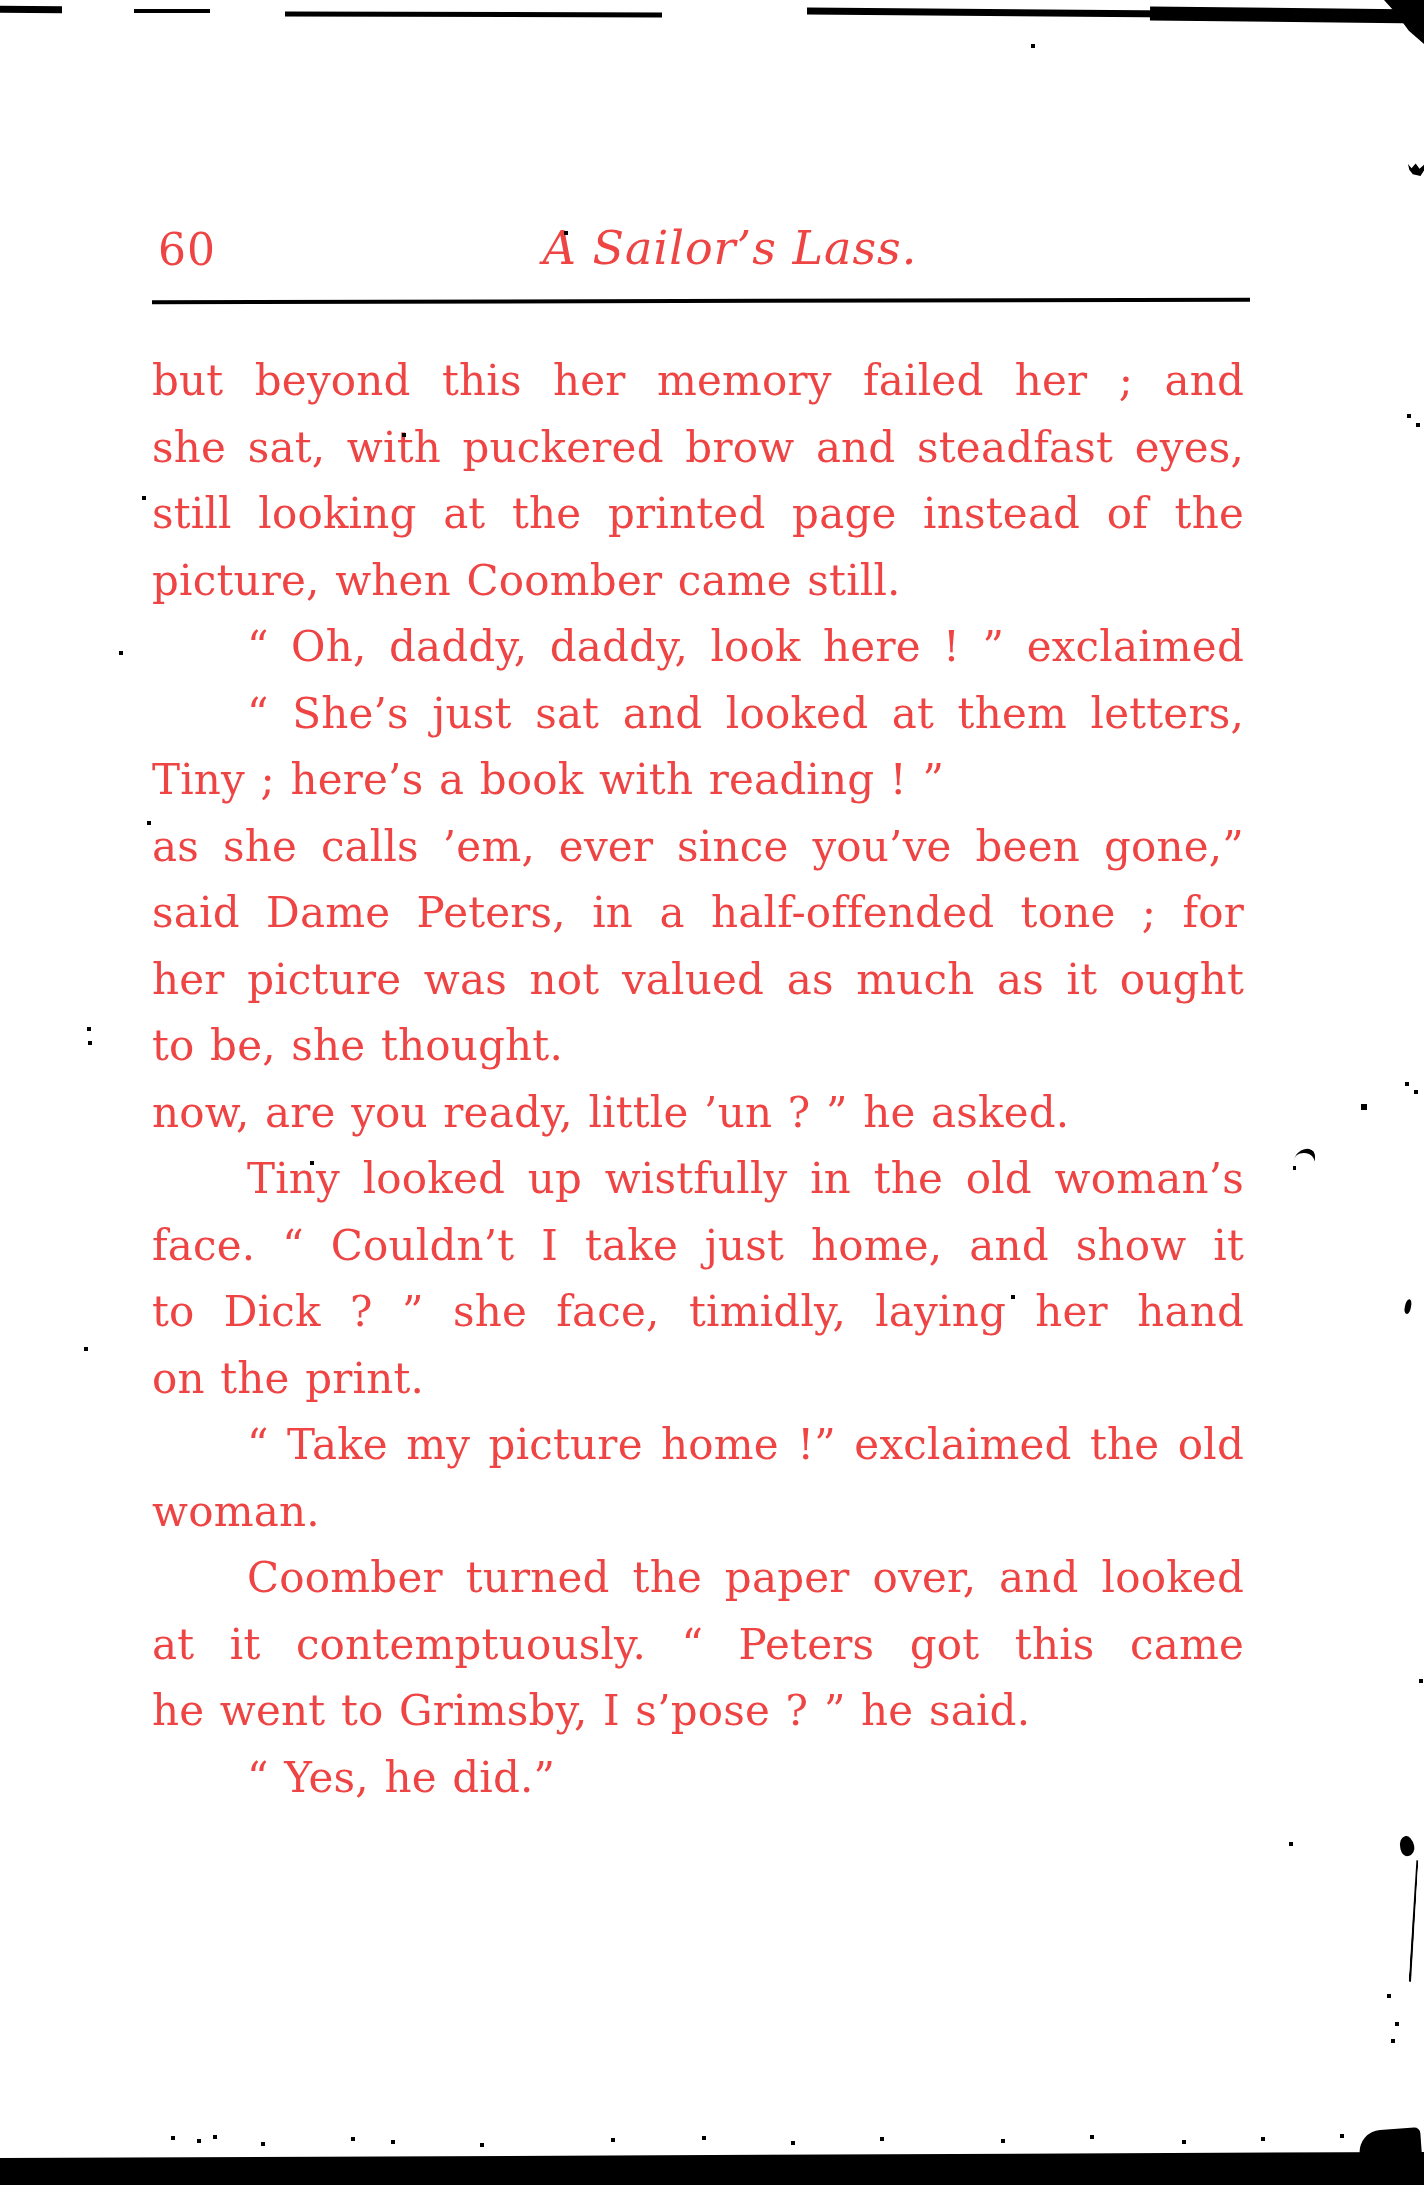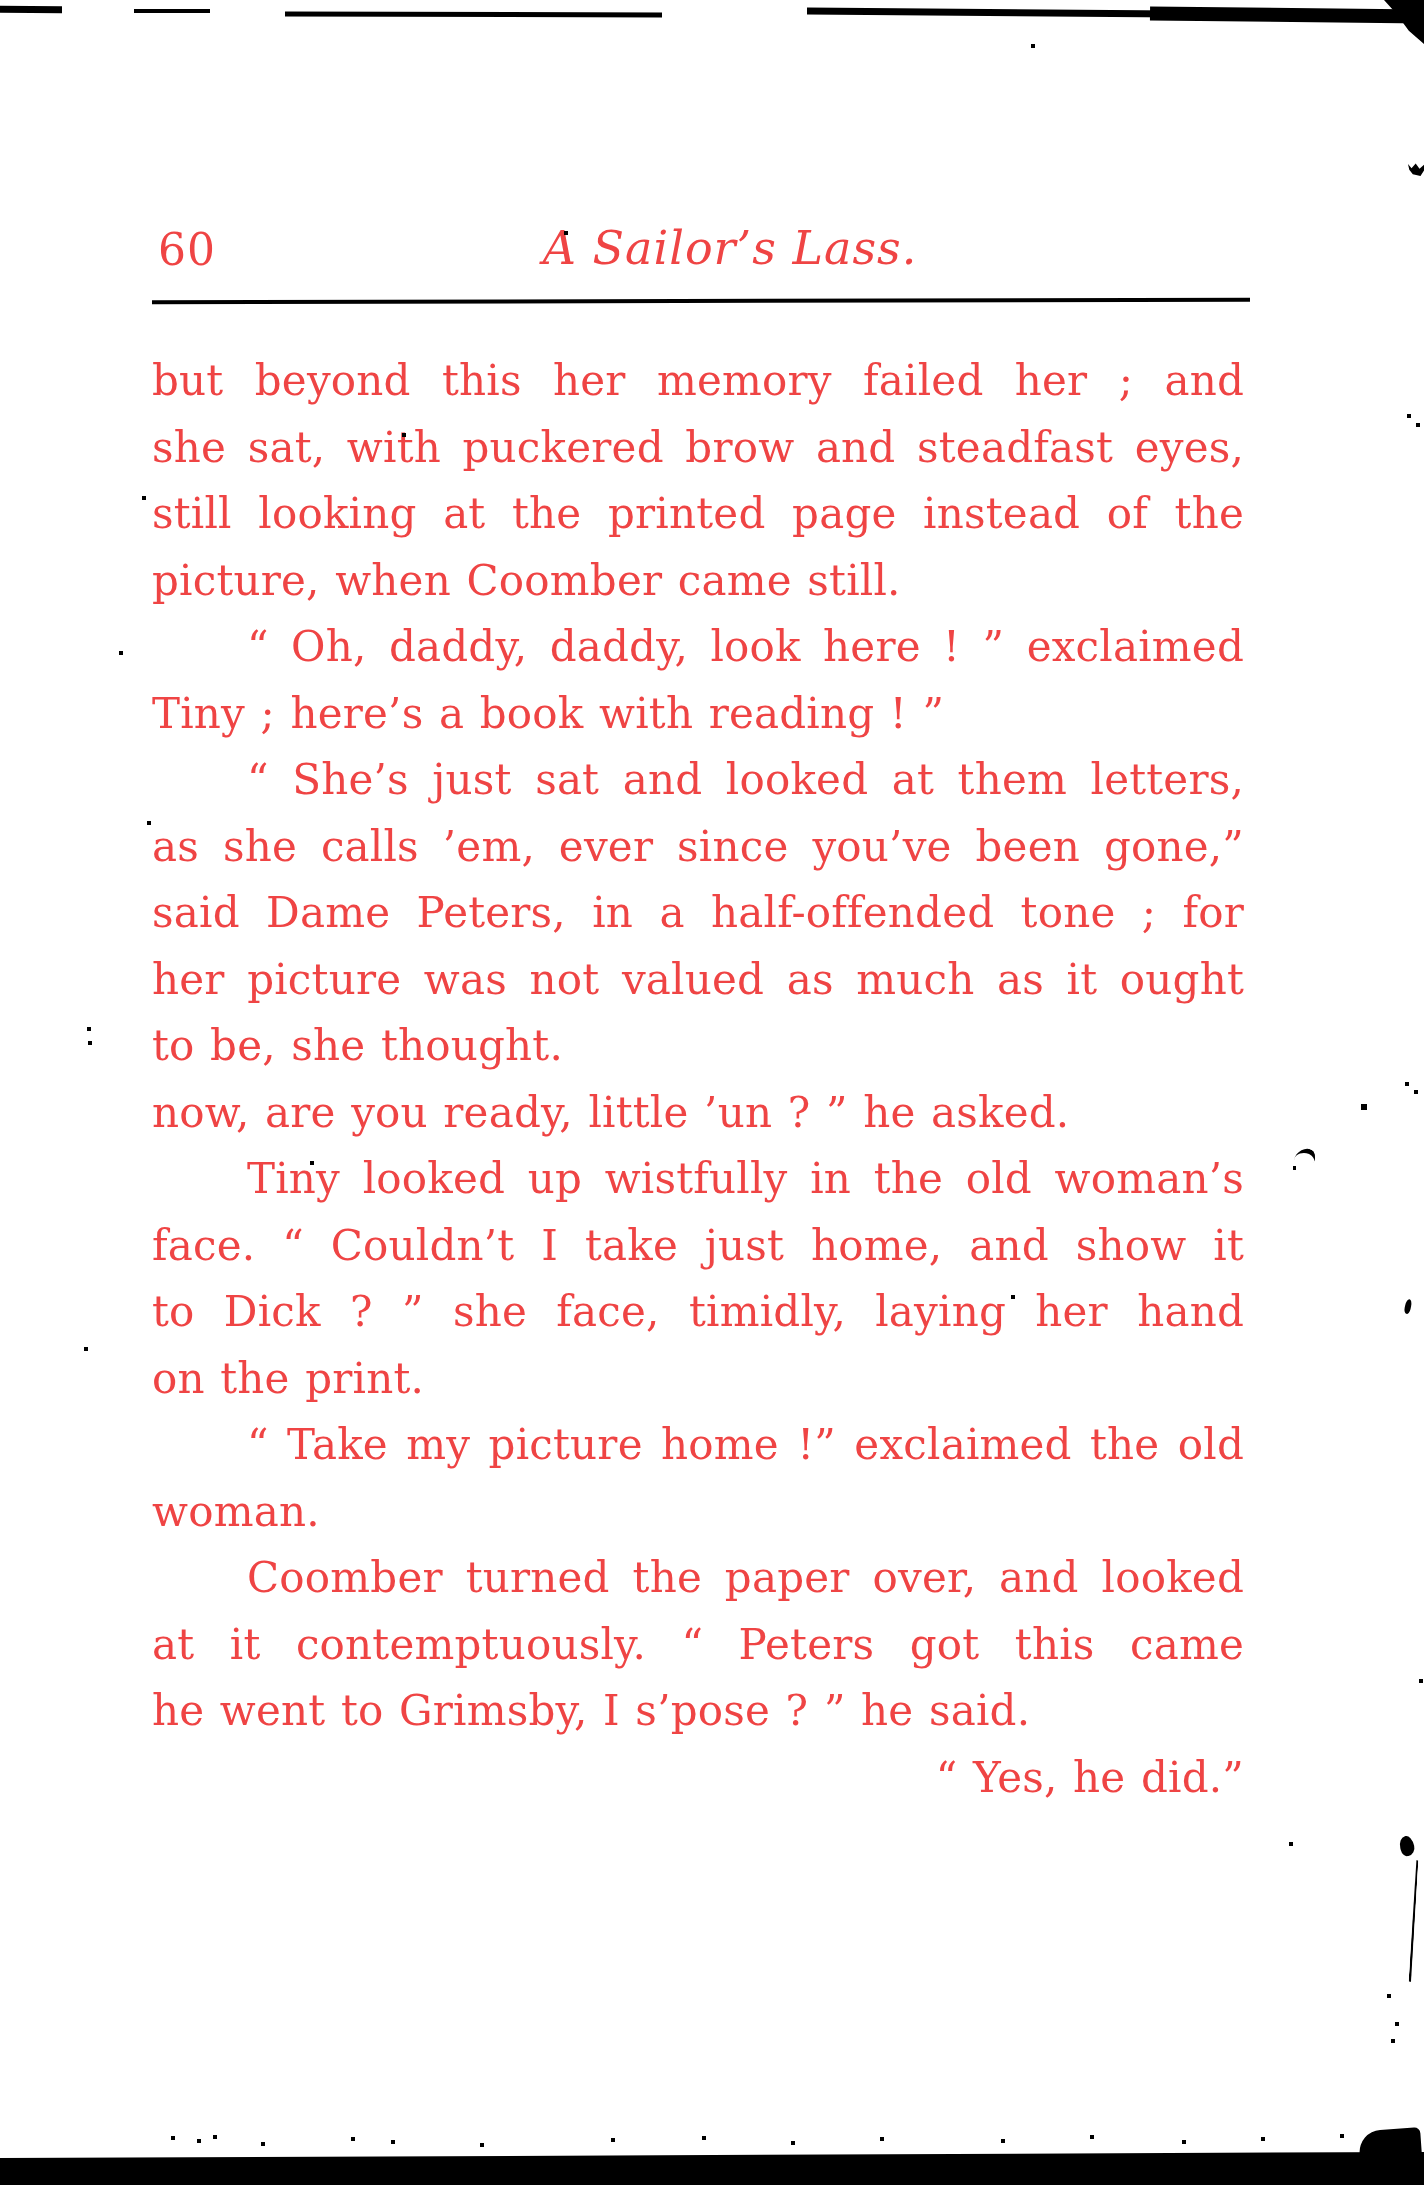--- a/index.html
+++ b/index.html
@@ -31,21 +31,21 @@
   }
   
   .body-text{
     position:absolute;left:152px;top:348px;width:1092px;
     font-size:42px;line-height:66.5px;
     letter-spacing:0.2px;
     word-spacing:2px;
   }
   .line{white-space:normal;text-align:left;}
   .line.just{text-align:justify;text-align-last:justify;}
-  .line.indent{text-indent:95px;text-align:right;}
+  .line.indent{text-indent:95px;}
   
   .art{position:absolute;background:#000;}
   .top-seg1{left:0;top:6px;width:62px;height:7px;transform:rotate(0.3deg);}
   .top-seg2{left:134px;top:9px;width:76px;height:4px;}
   .top-seg3{left:285px;top:12px;width:377px;height:5px;transform:rotate(0.15deg);}
   .top-seg4{left:807px;top:10px;width:620px;height:7px;transform:rotate(0.45deg);}
   .top-seg5{left:1150px;top:8px;width:274px;height:14px;transform:rotate(0.6deg);}
   .top-corner{
     left:1384px;top:0;width:40px;height:44px;
     clip-path:polygon(0 0,100% 0,100% 100%,62% 70%,30% 30%);
@@ -121,22 +121,22 @@
   <div class="folio">60</div>
   <div class="running-title">A Sailor’s Lass.</div>
   <div class="header-rule"></div>
 
   <main class="body-text">
       <div class="line just">but beyond this her memory failed her ; and</div>
       <div class="line just">she sat, with puckered brow and steadfast eyes,</div>
       <div class="line just">still looking at the printed page instead of the</div>
       <div class="line">picture, when Coomber came still.</div>
       <div class="line indent just">“ Oh, daddy, daddy, look here ! ” exclaimed</div>
+      <div class="line indent just">“ She’s just sat and looked at them letters,</div>
       <div class="line">Tiny ; here’s a book with reading ! ”</div>
-      <div class="line indent just">“ She’s just sat and looked at them letters,</div>
       <div class="line just">as she calls ’em, ever since you’ve been gone,”</div>
       <div class="line just">said Dame Peters, in a half-offended tone ; for</div>
       <div class="line just">her picture was not valued as much as it ought</div>
       <div class="line">to be, she thought.</div>
       <div class="line">now, are you ready, little ’un ? ” he asked.</div>
       <div class="line indent just">Tiny looked up wistfully in the old woman’s</div>
       <div class="line just">face. “ Couldn’t I take just home, and show it</div>
       <div class="line just">to Dick ? ” she face, timidly, laying her hand</div>
       <div class="line">on the print.</div>
       <div class="line indent just">“ Take my picture home !” exclaimed the old</div>

